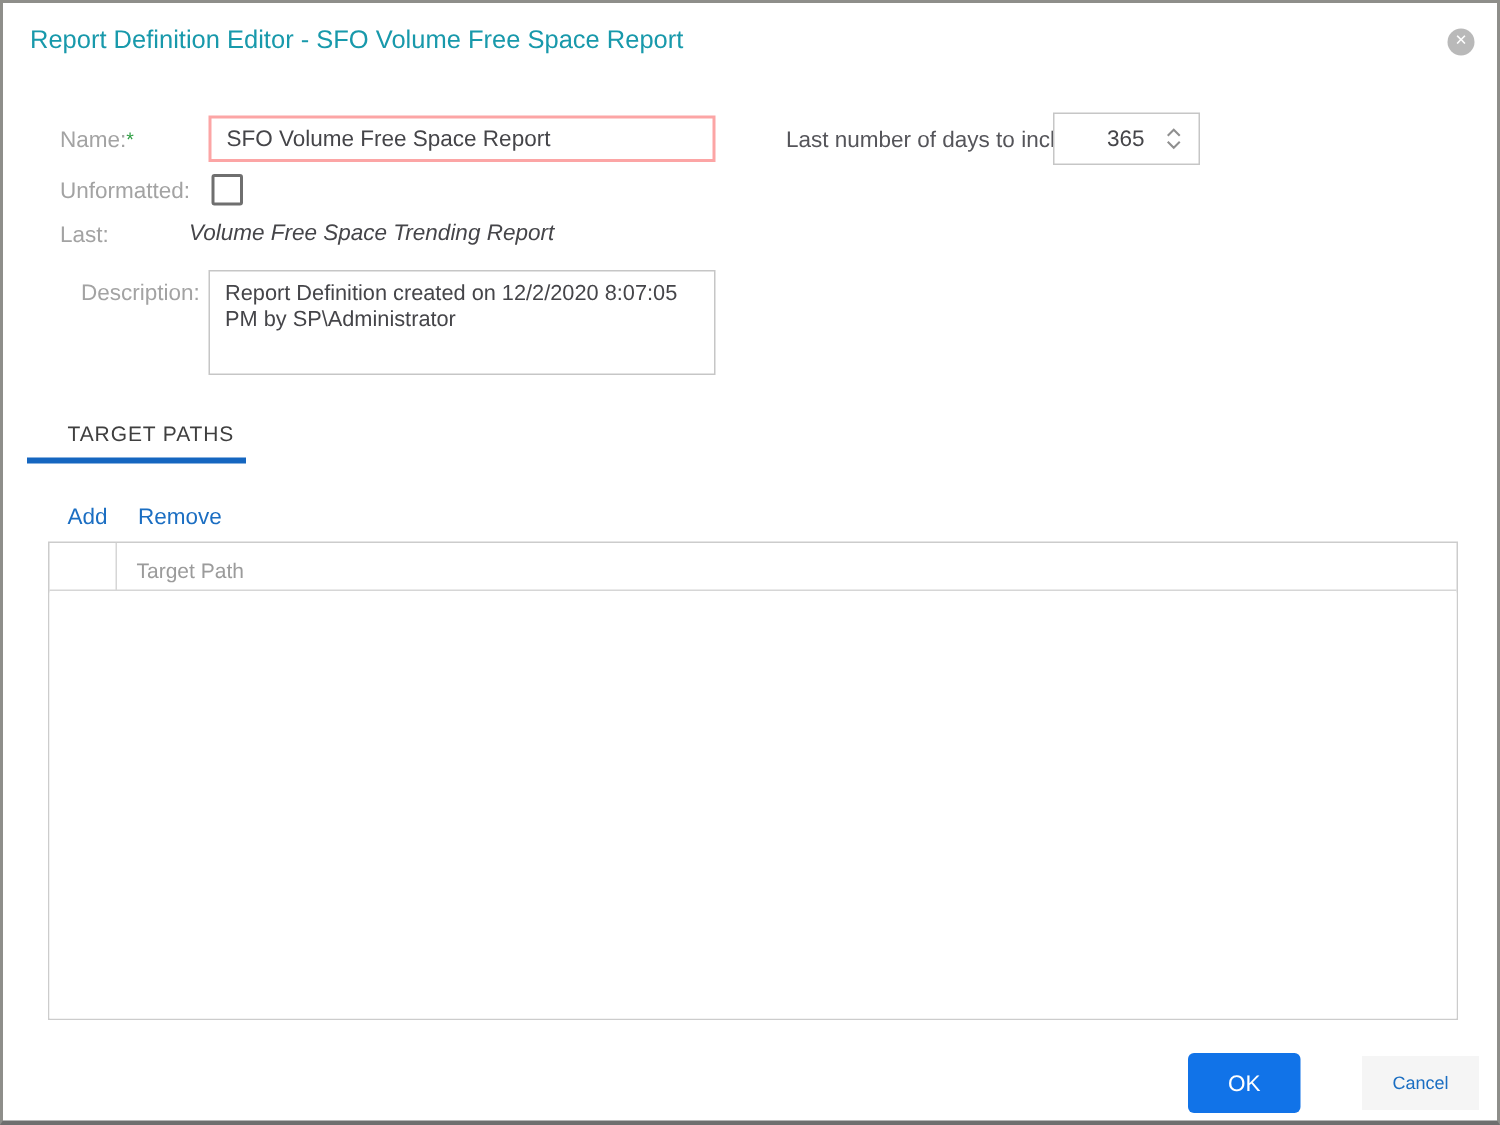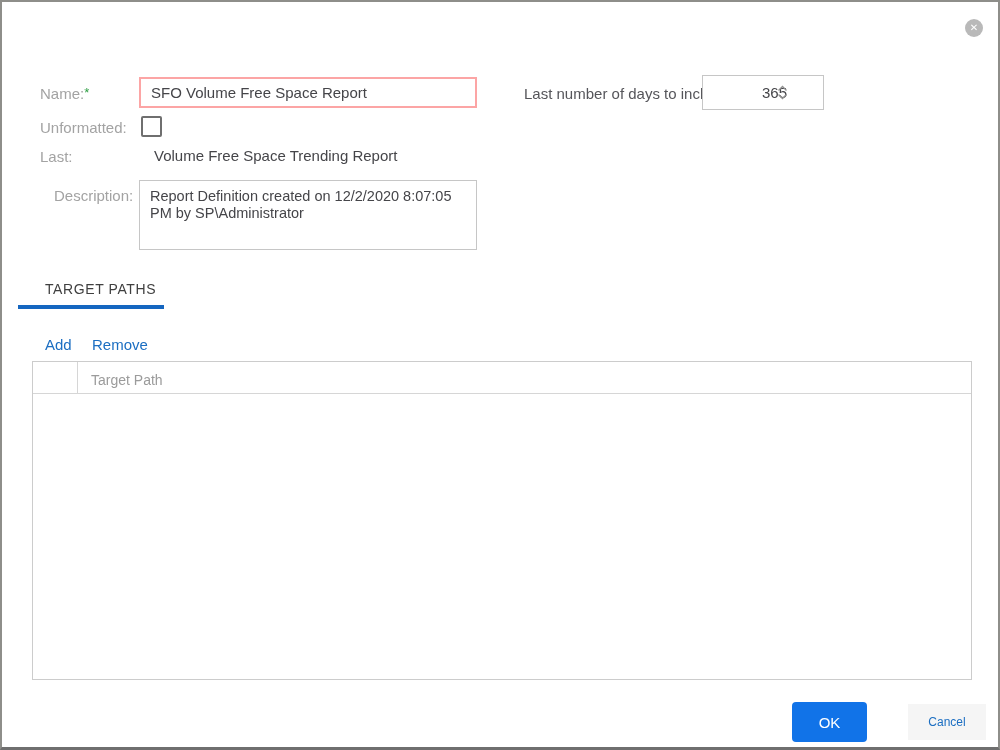--- a/index.html
+++ b/index.html
@@ -21,21 +21,21 @@
   .req{color:#2e9e43;font-size:13px;vertical-align:top;}
   .dark-lbl{font-size:15px;color:#55555a;}
   .value-text{font-size:15px;color:#454549;}
   
   .text-input{
     left:137px;top:75px;width:338px;height:31px;border:2px solid #fca5a5;
     padding:0 10px;font-size:15px;color:#454549;outline:none;background:#fff;
   }
   .spinner-wrap{left:700px;top:73px;width:98px;height:35px;}
   .spinner-input{
-    width:122px;height:35px;border:1px solid #c6c6c6;background:#fff;
+    width:98px;height:35px;border:1px solid #c6c6c6;background:#fff;
     font-size:15px;color:#454549;text-align:right;padding:0 36px 0 8px;outline:none;
   }
   .spinner-chevrons{position:absolute;right:11px;top:9px;}
   .checkbox{
     left:139px;top:114px;width:21px;height:21px;border:2px solid #6f6f6f;
     border-radius:2px;background:#fff;cursor:pointer;
   }
   .desc-area{
     left:137px;top:178px;width:338px;height:70px;border:1px solid #c6c6c6;
     padding:7px 10px;font-size:14.5px;color:#454549;line-height:1.15;
@@ -62,41 +62,42 @@
   .cancel-btn{
     left:906px;top:702px;width:78px;height:36px;background:#f5f5f5;border:none;
     color:#1b6ec2;font-size:12px;cursor:pointer;
   }
 </style>
 </head>
 <body>
 
 <div class="dialog">
 
+  <div class="abs title">Report Definition Editor - SFO Volume Free Space Report</div>
   <div class="abs close-btn">✕</div>
 
   <div class="abs lbl" style="left:38px;top:83px;"><span>Name:</span><span class="req">*</span></div>
   <input class="abs text-input" type="text" value="SFO Volume Free Space Report" style="">
 
   <div class="abs dark-lbl" style="left:522px;top:83px;">Last number of days to include</div>
   <div class="abs spinner-wrap">
     <input class="spinner-input" type="text" value="365" style="">
     <span class="spinner-chevrons">
       <svg width="13" height="17" viewBox="0 0 13 17">
         <polyline points="2.5,6.5 6.5,2.5 10.5,6.5" fill="none" stroke="#8f8f8f" stroke-width="1.4"></polyline>
         <polyline points="2.5,10.5 6.5,14.5 10.5,10.5" fill="none" stroke="#8f8f8f" stroke-width="1.4"></polyline>
       </svg>
     </span>
   </div>
 
   <div class="abs lbl" style="left:38px;top:117px;">Unformatted:</div>
   <div class="abs checkbox"></div>
 
   <div class="abs lbl" style="left:38px;top:146px;">Last:</div>
-  <div class="abs value-text" style="left:152px;top:145px;">Volume Free Space Trending Report</div>
+  <div class="abs value-text" style="left:124px;top:145px;font-style:italic;">Volume Free Space Trending Report</div>
 
   <div class="abs lbl" style="left:52px;top:185px;">Description:</div>
   <textarea class="abs desc-area" style="">Report Definition created on 12/2/2020 8:07:05 PM by SP\Administrator</textarea>
 
   <div class="abs tab-label">TARGET PATHS</div>
   <div class="abs tab-underline"></div>
 
   <div class="abs link add-link">Add</div>
   <div class="abs link remove-link">Remove</div>
 

